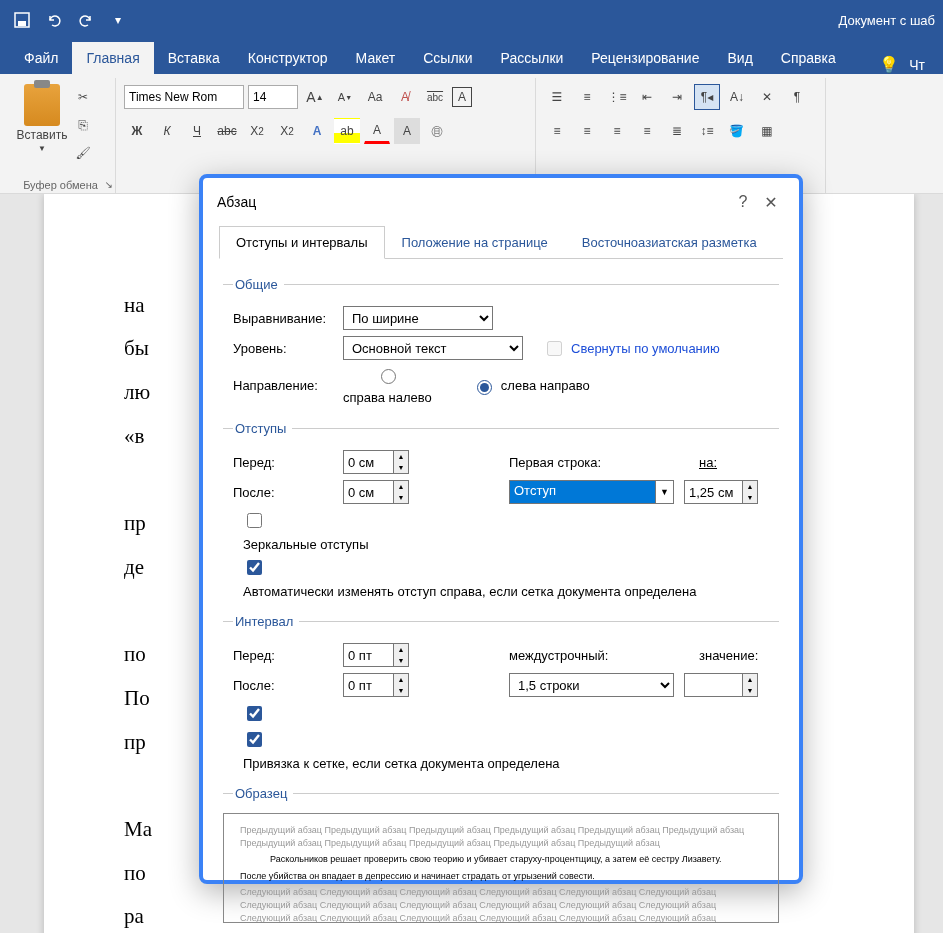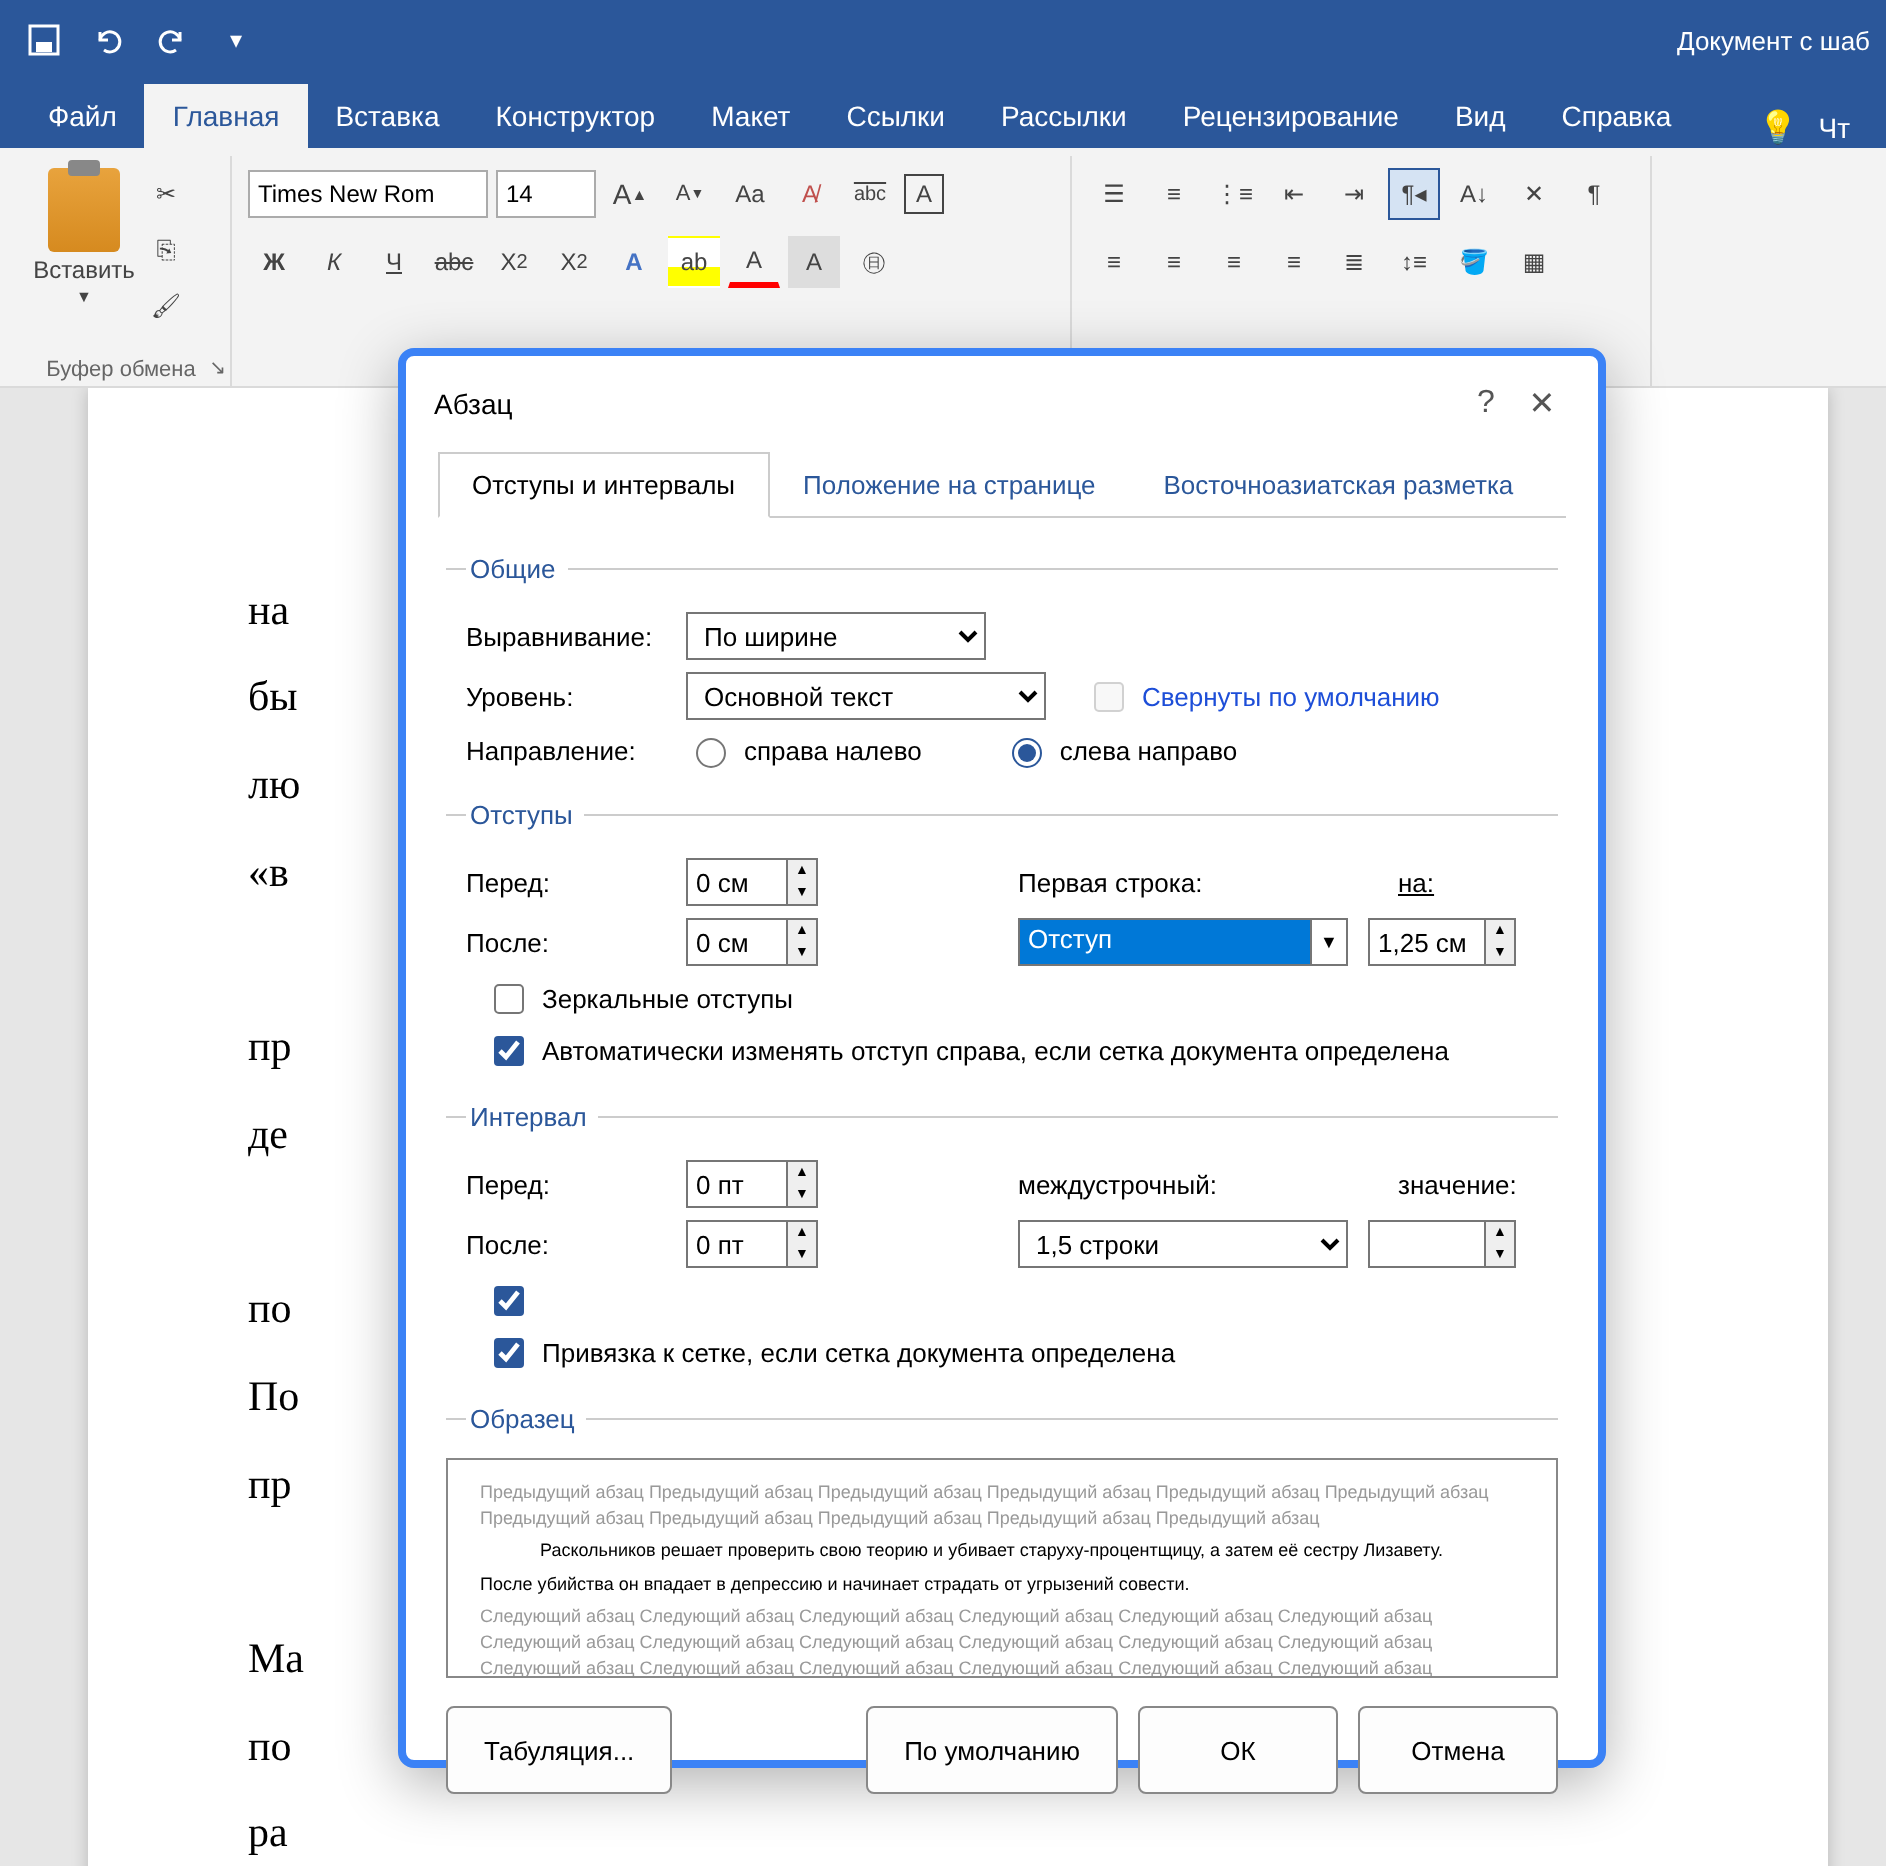--- a/index.html
+++ b/index.html
@@ -47,21 +47,21 @@
 fieldset { border: none; border-top: 1px solid #ccc; margin: 8px 0 4px 0; padding: 8px 0 2px 10px; }
 fieldset legend { color: #2B579A; padding-right: 6px; font-size: 13px; }
 .fld-row { display: flex; align-items: center; margin: 6px 0; gap: 10px; }
 .fld-label { width: 100px; text-align: left; }
 .fld-label2 { width: 130px; }
 select.dlg-input, input.dlg-input { border: 1px solid #767676; height: 24px; font-size: 13px; padding: 0 4px; background: #fff; }
 .spin { display: inline-flex; align-items: stretch; height: 24px; }
 .spin input { width: 50px; border: 1px solid #767676; border-right: none; padding: 0 4px; font-size: 13px; }
 .spin .spin-btns { display: flex; flex-direction: column; width: 16px; border: 1px solid #767676; }
 .spin .spin-btns div { flex: 1; font-size: 7px; display: flex; align-items: center; justify-content: center; background: #efefef; cursor: pointer; }
-.chk-row { display: flex; align-items: center; gap: 6px; margin: 5px 0 5px 10px; font-size: 13px; }
+.chk-row { display: flex; align-items: flex-start; gap: 6px; margin: 5px 0 5px 10px; font-size: 13px; flex-direction: column; }
 input[type=checkbox] { width: 15px; height: 15px; accent-color: #2B579A; }
 input[type=radio] { width: 15px; height: 15px; accent-color: #2B579A; }
 .sel-highlight { background: #0078D7; color: #fff; }
 .preview-box { border: 1px solid #888; margin: 4px 20px 0 20px; height: 110px; padding: 10px 16px; overflow: hidden; font-size: 9px; color: #999; line-height: 1.4; }
 .preview-box .main-line { color: #000; font-size: 9px; margin: 4px 0; text-indent: 30px; }
 .dlg-buttons { display: flex; gap: 10px; padding: 14px 20px; }
 .dlg-buttons .gap { flex: 1; }
 .dlg-btn { height: 44px; padding: 0 18px; border: 1px solid #888; background: #fdfdfd; border-radius: 4px; font-size: 13px; cursor: pointer; min-width: 100px; }
 .underline-hint { text-decoration: underline; text-decoration-style: solid; }
 svg { display: block; }
@@ -233,21 +233,21 @@
       <div class="fld-row">
         <span class="fld-label">Уровень:</span>
         <select class="dlg-input" style="width:180px;"><option>Основной текст</option></select>
         <label style="display:flex;align-items:center;gap:6px;margin-left:10px;">
           <input type="checkbox" disabled="" style="">
           <span style="color:#1d4ed8;">Свернуты по умолчанию</span>
         </label>
       </div>
       <div class="fld-row">
         <span class="fld-label">Направление:</span>
-        <label style="display:flex;align-items:center;gap:6px;">
+        <label style="display:flex;align-items:center;gap:6px;flex-direction:column;">
             <input type="radio" name="dir" style="">
             <span>справа налево</span>
           </label>
         <label style="display:flex;align-items:center;gap:6px;margin-left:30px;">
             <input type="radio" name="dir" checked="" style="">
             <span>слева направо</span>
           </label>
       </div>
     </fieldset>
 

